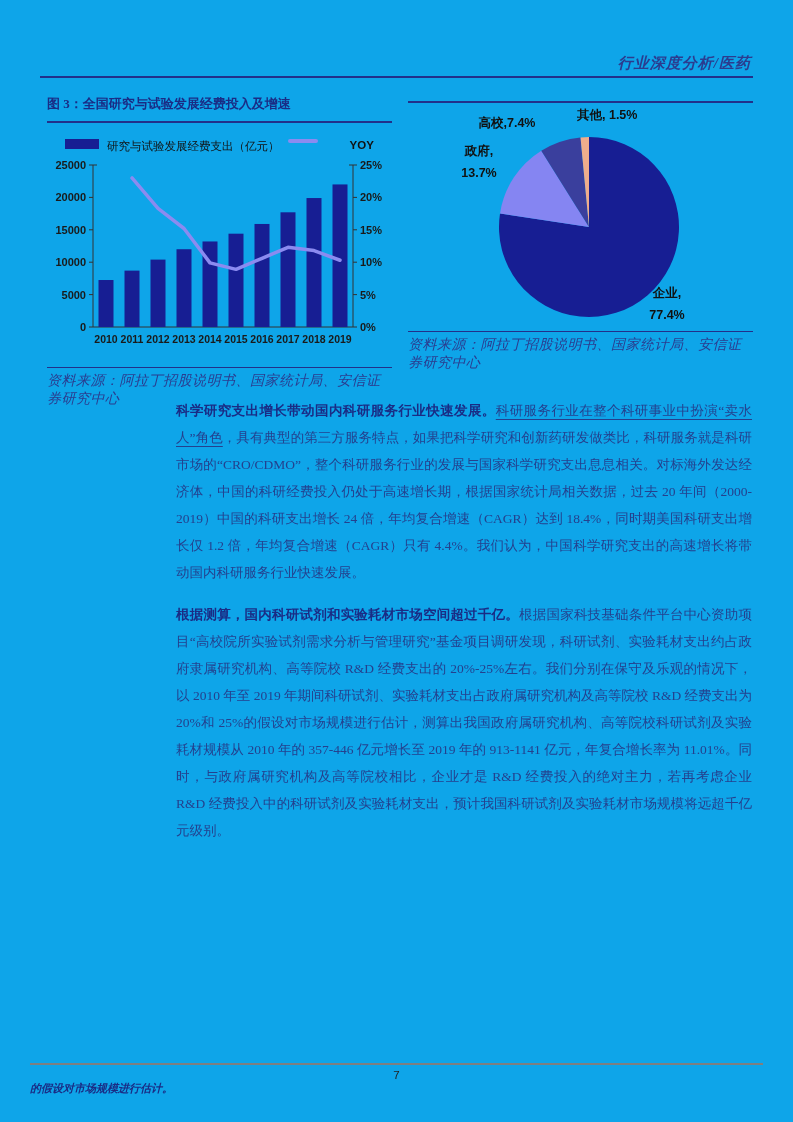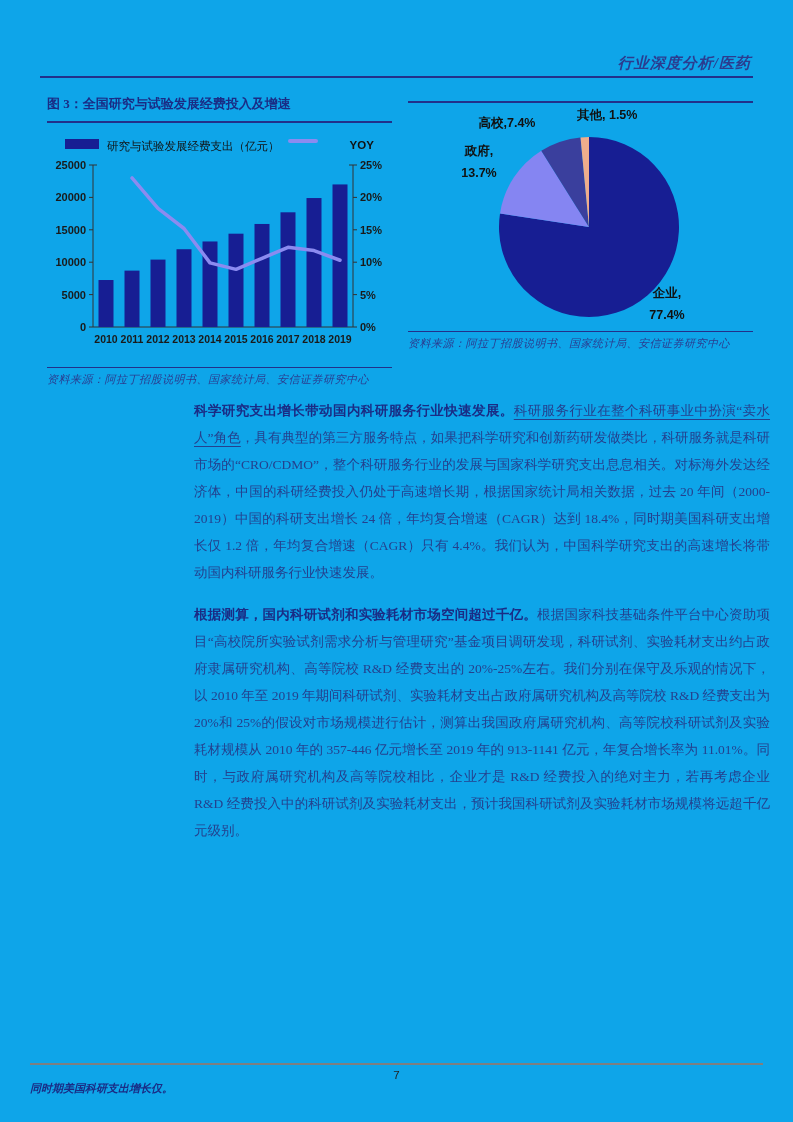--- a/index.html
+++ b/index.html
@@ -9,31 +9,31 @@
   .hdr-text{position:absolute;top:54px;right:42px;font-size:15px;font-weight:bold;
             font-style:italic;color:#2b3c8f;letter-spacing:1px;}
   .hdr-rule{position:absolute;top:76px;left:40px;right:40px;border-top:2px solid #22308a;}
   
   .figs{position:absolute;top:94px;left:47px;right:40px;display:flex;gap:16px;}
   .fig{flex:1;min-width:0;}
   .fig-title{font-size:13px;font-weight:bold;color:#1a2c85;line-height:20px;}
   .fig-titlerule{border-top:2px solid #22308a;margin-top:7px;}
   .fig-body{height:228px;position:relative;}
   .fig-botrule{border-top:1.5px solid #22308a;}
-  .fig-source{font-size:11px;font-style:italic;color:#2b3c8f;margin-top:4px;letter-spacing:.5px;}
+  .fig-source{font-size:14px;font-style:italic;color:#2b3c8f;margin-top:4px;letter-spacing:.5px;}
   
   .legend{display:flex;justify-content:center;align-items:flex-start;gap:8px;
           margin-top:16px;height:18px;font-size:11.5px;color:#111;
           font-family:"Liberation Serif","DejaVu Serif",serif;}
   .legend .sw-bar{display:inline-block;width:34px;height:10px;}
   .legend .sw-line{display:inline-block;width:30px;height:4px;border-radius:2px;}
   .legend .yoy{font-family:"Liberation Sans","DejaVu Sans",sans-serif;font-weight:bold;margin-left:24px;}
   svg text{font-family:"Liberation Sans","DejaVu Sans",sans-serif;}
   
-  .bodyblock{position:absolute;top:397px;left:194px;width:576px;
+  .bodyblock{position:absolute;top:397px;left:176px;width:576px;
              font-size:13.5px;line-height:27px;color:#24418e;text-align:justify;}
   .bodyblock p{margin:0 0 15px 0;}
   .lead{font-weight:bold;color:#1a2c85;}
   .uline{text-decoration:underline;text-underline-offset:4px;}
   
   .foot-rule{position:absolute;top:1063px;left:30px;right:30px;border-top:2px solid #7f7f7f;}
   .page-num{position:absolute;top:1069px;left:0;width:100%;text-align:center;
             font-size:11.5px;color:#222;font-family:"Liberation Sans",sans-serif;}
   .foot-note{position:absolute;top:1081px;left:30px;font-size:11px;font-weight:bold;
              font-style:italic;color:#1a2c85;}
@@ -137,15 +137,15 @@
 
   </div>
 
   <div class="bodyblock">
     <p><span class="lead">科学研究支出增长带动国内科研服务行业快速发展。</span><span class="uline">科研服务行业在整个科研事业中扮演“卖水人”角色</span><span>，具有典型的第三方服务特点，如果把科学研究和创新药研发做类比，科研服务就是科研市场的“CRO/CDMO”，整个科研服务行业的发展与国家科学研究支出息息相关。对标海外发达经济体，中国的科研经费投入仍处于高速增长期，根据国家统计局相关数据，过去 20 年间（2000-2019）中国的科研支出增长 24 倍，年均复合增速（CAGR）达到 18.4%，同时期美国科研支出增长仅 1.2 倍，年均复合增速（CAGR）只有 4.4%。我们认为，中国科学研究支出的高速增长将带动国内科研服务行业快速发展。</span></p>
     <p><span class="lead">根据测算，国内科研试剂和实验耗材市场空间超过千亿。</span><span>根据国家科技基础条件平台中心资助项目“高校院所实验试剂需求分析与管理研究”基金项目调研发现，科研试剂、实验耗材支出约占政府隶属研究机构、高等院校 R&amp;D 经费支出的 20%-25%左右。我们分别在保守及乐观的情况下，以 2010 年至 2019 年期间科研试剂、实验耗材支出占政府属研究机构及高等院校 R&amp;D 经费支出为 20%和 25%的假设对市场规模进行估计，测算出我国政府属研究机构、高等院校科研试剂及实验耗材规模从 2010 年的 357-446 亿元增长至 2019 年的 913-1141 亿元，年复合增长率为 11.01%。同时，与政府属研究机构及高等院校相比，企业才是 R&amp;D 经费投入的绝对主力，若再考虑企业 R&amp;D 经费投入中的科研试剂及实验耗材支出，预计我国科研试剂及实验耗材市场规模将远超千亿元级别。</span></p>
   </div>
 
   <div class="foot-rule"></div>
   <div class="page-num">7</div>
-  <div class="foot-note">同时期美国科研支出增长仅。</div>
+  <div class="foot-note">的假设对市场规模进行估计。</div>
 
 </div>
 
 </body></html>

